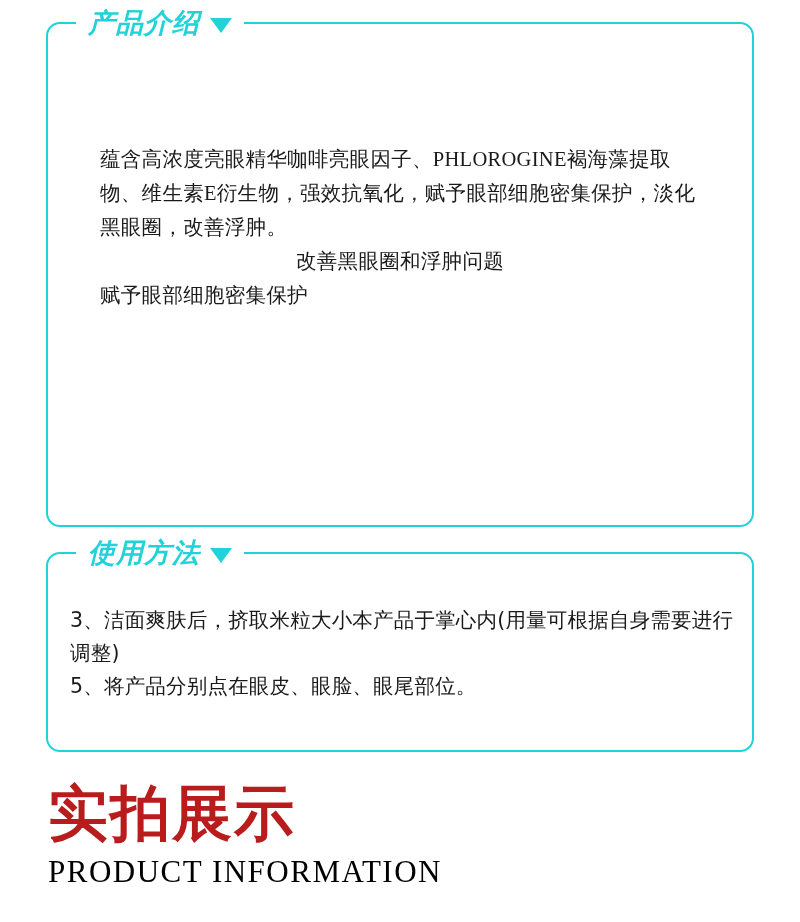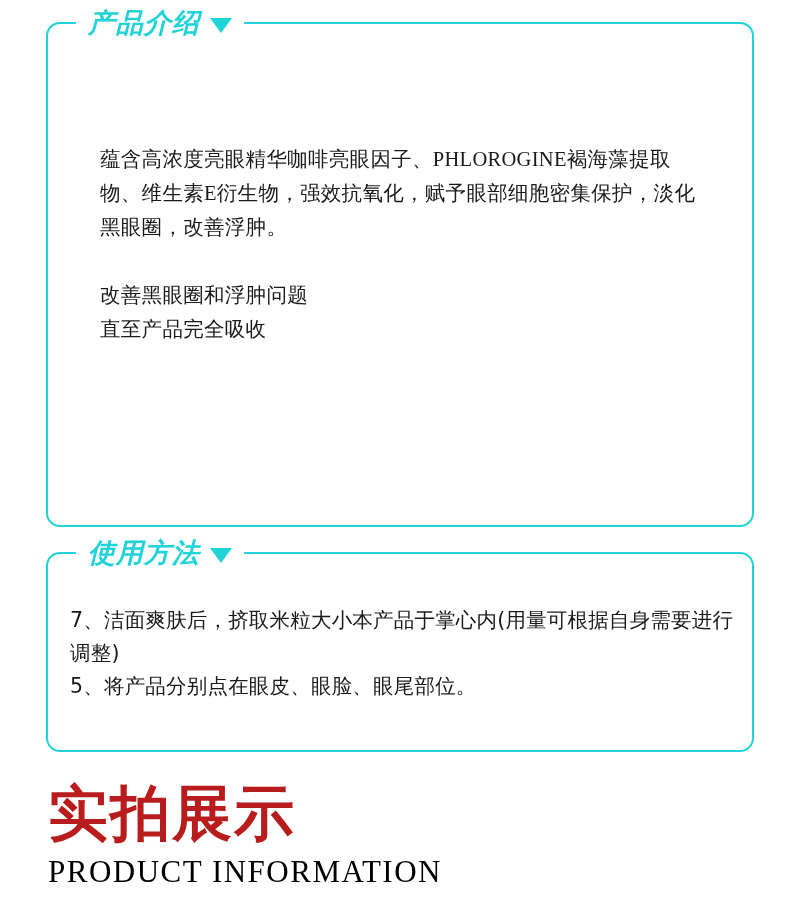--- a/index.html
+++ b/index.html
@@ -81,21 +81,21 @@
     font-size: 20.5px;
     line-height: 34px;
     color: #1a1a1a;
     letter-spacing: 0.3px;
   }
 
   #intro-body p {
     margin: 0;
   }
   #intro-body p.gap {
-    margin-top: 34px;
+    text-align: center;
   }
 
   
   #usage-box {
     left: 46px;
     top: 552px;
     width: 708px;
     height: 200px;
   }
 
@@ -147,32 +147,32 @@
 
   <div class="section" id="intro-box">
     <div class="section-title">
       <span class="title-text">产品介绍</span>
       <span class="tri"></span>
     </div>
 
     <div id="intro-body">
       <p>蕴含高浓度亮眼精华咖啡亮眼因子、PHLOROGINE褐海藻提取物、维生素E衍生物，强效抗氧化，赋予眼部细胞密集保护，淡化黑眼圈，改善浮肿。</p>
       <p class="gap">改善黑眼圈和浮肿问题</p>
-      <p>直至产品完全吸收</p>
+      <p>赋予眼部细胞密集保护</p>
     </div>
   </div>
 
   <div class="section" id="usage-box">
     <div class="section-title">
       <span class="title-text">使用方法</span>
       <span class="tri"></span>
     </div>
 
     <div id="usage-body">
-      <p>7、洁面爽肤后，挤取米粒大小本产品于掌心内(用量可根据自身需要进行调整)</p>
+      <p>3、洁面爽肤后，挤取米粒大小本产品于掌心内(用量可根据自身需要进行调整)</p>
       <p>5、将产品分别点在眼皮、眼脸、眼尾部位。</p>
     </div>
   </div>
 
   <div id="footer-block">
     <div id="footer-cn">实拍展示</div>
     <div id="footer-en">PRODUCT INFORMATION</div>
   </div>
 
 </div>

